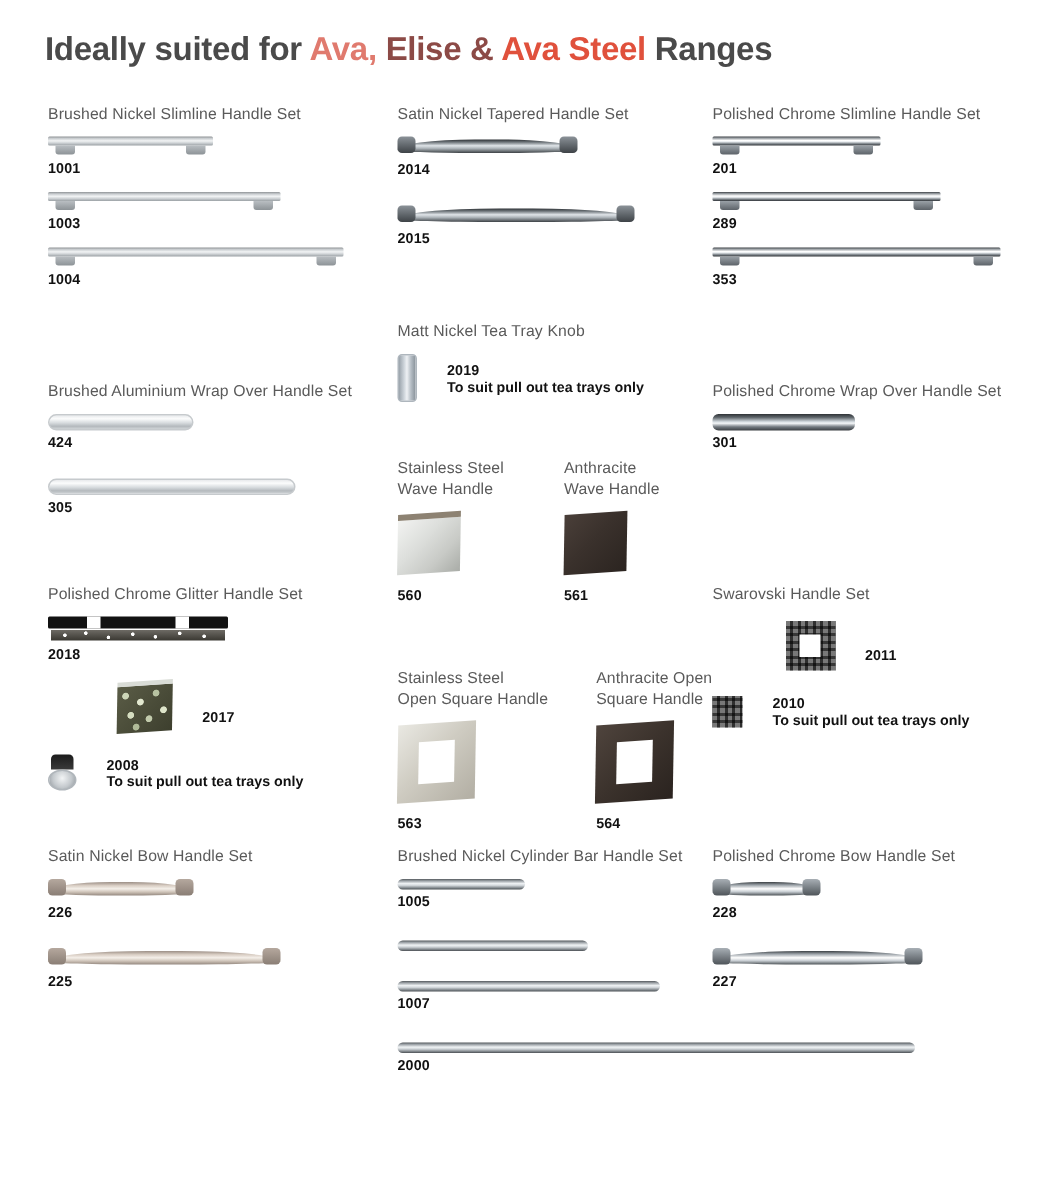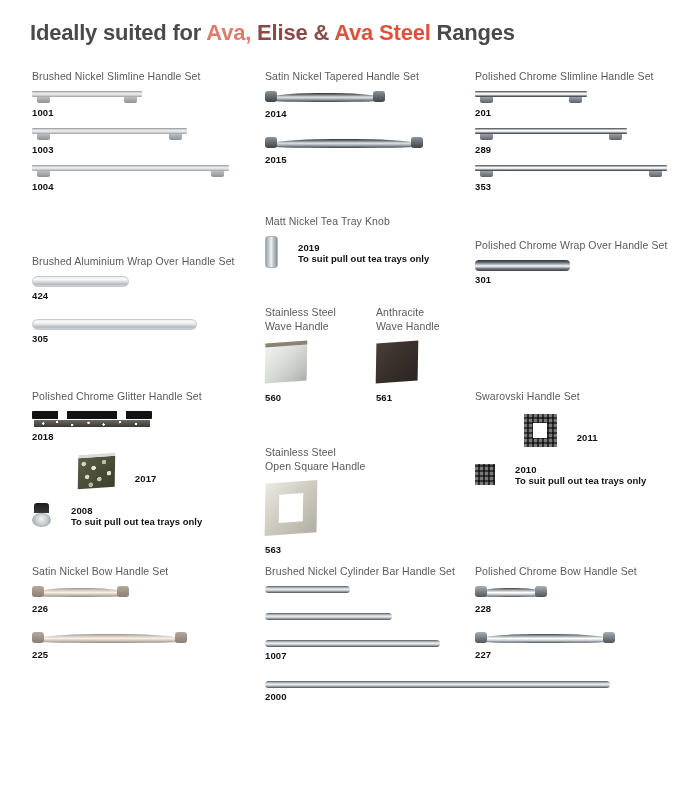--- a/index.html
+++ b/index.html
@@ -368,26 +368,35 @@
 
     <div class="group" style="top:375px;display:flex;gap:32px">
       <div>
         <div class="group-title" style="line-height:1.35;white-space:pre">Stainless Steel
 Open Square Handle</div>
         <div class="art sq sq-open-steel sq-tilt" style="width:52px;height:52px">
           <div class="sq-open-hole"></div>
         </div>
         <span class="code" style="display:block;margin-top:10px">563</span>
       </div>
+      <div>
+        <div class="group-title" style="line-height:1.35;white-space:pre">Anthracite Open
+Square Handle</div>
+        <div class="art sq sq-open-anth sq-tilt" style="width:52px;height:52px">
+          <div class="sq-open-hole"></div>
+        </div>
+        <span class="code" style="display:block;margin-top:10px">564</span>
+      </div>
     </div>
 
     <div class="group" style="top:495px">
       <div class="group-title">Brushed Nickel Cylinder Bar Handle Set</div>
       <div class="item">
         <div class="art rod" style="width:85px"></div>
+        <span class="code">1005</span>
       </div>
       <div class="item" style="margin-top:20px">
         <div class="art rod" style="width:127px"></div>
       </div>
       <div class="item" style="margin-top:20px">
         <div class="art rod" style="width:175px"></div>
         <span class="code">1007</span>
       </div>
       <div class="item" style="margin-top:20px">
         <div class="art rod" style="width:345px"></div>
@@ -419,21 +428,21 @@
       <div class="item">
         <div class="art slim chrome" style="width:192px">
           <div class="bar"></div>
           <div class="foot l"></div>
           <div class="foot r"></div>
         </div>
         <span class="code">353</span>
       </div>
     </div>
 
-    <div class="group" style="top:169px">
+    <div class="group" style="top:185px">
       <div class="group-title">Polished Chrome Wrap Over Handle Set</div>
       <div class="item">
         <div class="art wrap wrap-chrome" style="width:95px"></div>
         <span class="code">301</span>
       </div>
     </div>
 
     <div class="group" style="top:320px">
       <div class="group-title">Swarovski Handle Set</div>
       <div class="item item-inline" style="margin-top:12px">

